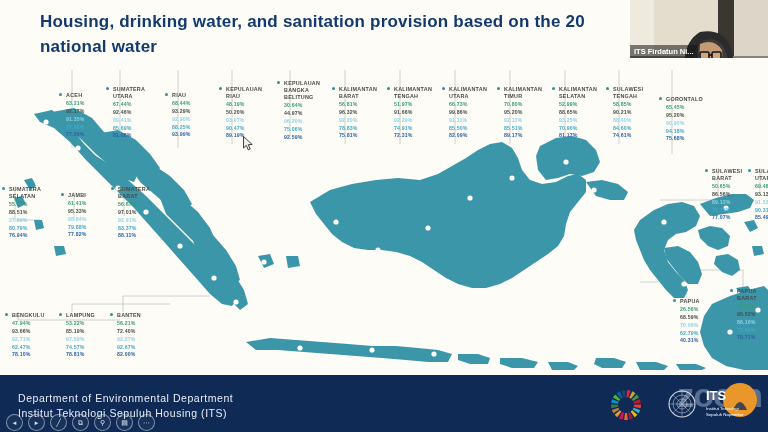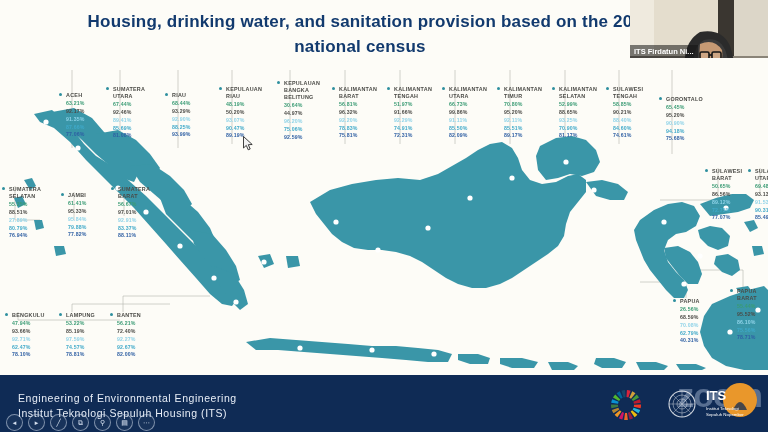--- a/index.html
+++ b/index.html
@@ -1,21 +1,21 @@
 <!DOCTYPE html>
 <html><head>
 <meta charset="utf-8">
 <style>
   html,body{margin:0;padding:0;background:#000;}
   body{width:768px;height:432px;overflow:hidden;font-family:"Liberation Sans",sans-serif;}
   #stage{position:relative;width:768px;height:432px;background:#fdfcf7;overflow:hidden;}
 
   
   #slide{position:absolute;left:0;top:0;width:768px;height:432px;background:#fdfcf7;}
-  #title{position:absolute;left:40px;top:10px;width:640px;text-align:center;
+  #title{position:absolute;left:40px;top:10px;width:640px;text-align:left;
     font-size:17px;font-weight:bold;color:#123a6e;line-height:1.45;letter-spacing:.2px;}
 
   
   #map{position:absolute;left:0;top:70px;width:768px;height:300px;}
   #map svg{display:block;}
 
   
   .lbl{position:absolute;}
   .lblhead{font-size:5.4px;font-weight:bold;color:#4a4a46;letter-spacing:.25px;
     line-height:1.32;text-transform:uppercase;white-space:pre-line;}
@@ -49,21 +49,21 @@
 </style>
 </head>
 <body>
 
 <div id="stage">
 
   <div id="slide">
 
     <div id="title">
       <div>Housing, drinking water, and sanitation provision based on the 20</div>
-      <div>national census</div>
+      <div>national water</div>
     </div>
 
     <div id="map">
       <svg width="768" height="300" viewBox="0 0 768 300" xmlns="http://www.w3.org/2000/svg">
         <g stroke="#b4b4ae" stroke-width="0.7" fill="none" opacity="0.85">
 
           <path d="M72 0 V78 M120 0 V74 M178 0 V78 M232 0 V74 M290 0 V66 M345 0 V74
                    M400 0 V74 M455 0 V74 M510 0 V74 M565 0 V74 M619 0 V74 M672 0 V84"></path>
 
           <path d="M15 116 V150 H40 M74 122 V150 M124 116 V146"></path>
@@ -464,21 +464,21 @@
     </svg>
     <svg style="position:absolute;left:700px;top:380px;" width="66" height="48" viewBox="0 0 66 48">
       <circle cx="40" cy="20" r="17" fill="#e9972b"></circle>
       <path d="M33 30 q7 -16 14 0 z" fill="#0f2b55" opacity=".75"></path>
       <text x="6" y="20" font-family="Liberation Sans, sans-serif" font-size="13" font-weight="bold" fill="#ffffff">ITS</text>
       <text x="6" y="30" font-family="Liberation Sans, sans-serif" font-size="4.4" fill="#ffffff">Institut Teknologi</text>
       <text x="6" y="36" font-family="Liberation Sans, sans-serif" font-size="4.4" fill="#ffffff">Sepuluh Nopember</text>
     </svg>
 
     <div id="footer-txt">
-      <div>Engineering of Environmental Engineering</div>
+      <div>Department of Environmental Department</div>
       <div>Institut Teknologi Sepuluh Housing (ITS)</div>
     </div>
   </div>
 
   <div id="toolbar">
       <div class="tbtn">◂</div>
       <div class="tbtn">▸</div>
       <div class="tbtn">╱</div>
       <div class="tbtn">⧉</div>
       <div class="tbtn">⚲</div>

